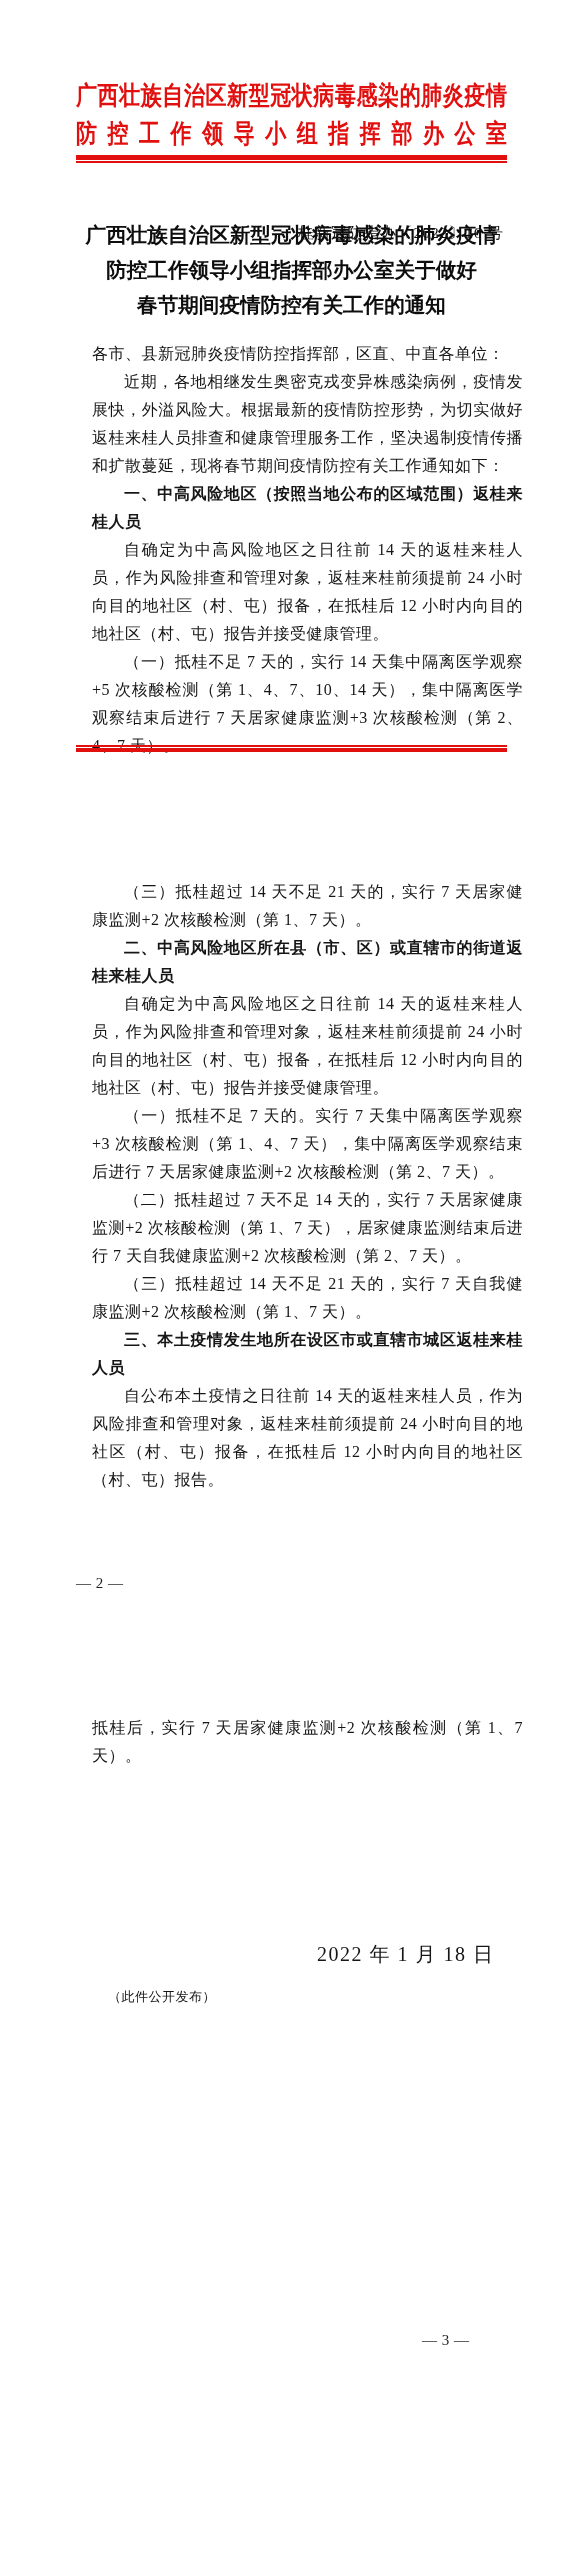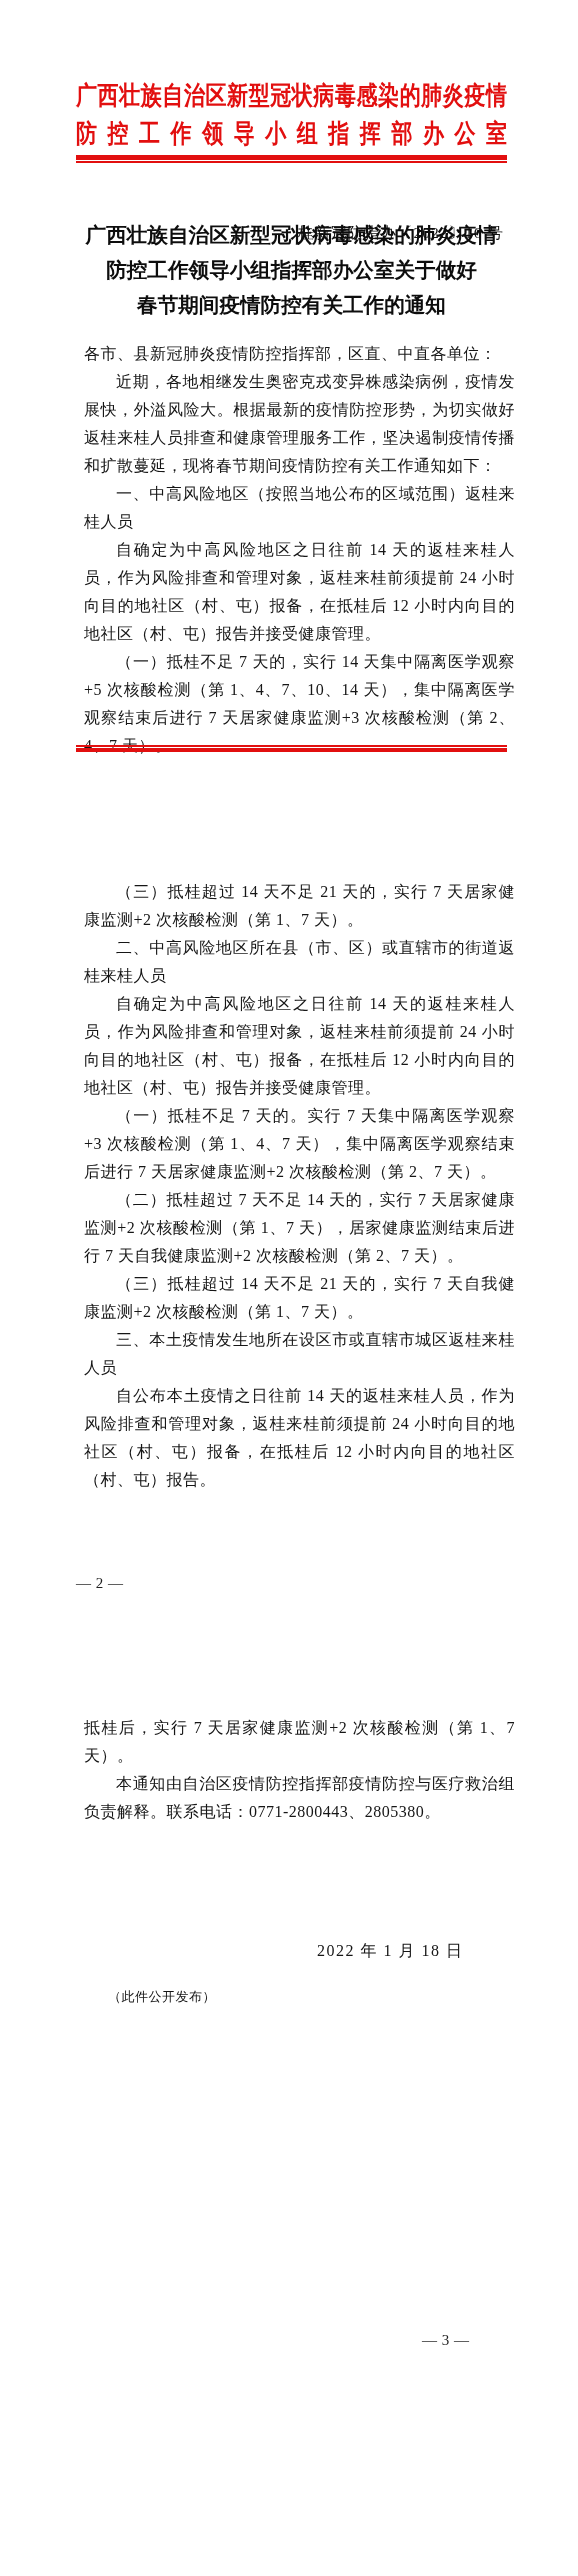--- a/index.html
+++ b/index.html
@@ -34,37 +34,37 @@
     text-align:right;padding-right:3.1px;box-sizing:border-box;color:#111;margin-top:38px;
   }
   
   .title{position:absolute;left:76px;top:218px;width:431px;}
   .title-line{
     line-height:35px;font-size:20.6px;font-weight:700;
     text-align:center;white-space:nowrap;color:#0d0d0d;
   }
   
   .body{
-    position:absolute;left:84px;width:431px;
+    position:absolute;left:92px;width:431px;
     font-size:16px;line-height:28px;letter-spacing:0.5px;
     text-align:justify;color:var(--ink);
   }
   .body p{margin:0;text-indent:32px;}
   .body p.flush{text-indent:0;}
-  .body p.bold{font-weight:400;}
+  .body p.bold{font-weight:700;}
   .p1{top:340px;}
   .p2{top:878px;}
   .p3{top:1714px;}
   .rule-bottom{position:absolute;left:76px;top:745px;width:431px;}
   .rule-bottom .thin{height:1.5px;background:var(--red);margin-bottom:1px;}
   .rule-bottom .thick{height:4.6px;background:var(--red);}
   
   .date3{
     position:absolute;left:317px;top:1941px;
-    font-size:16px;letter-spacing:1.5px;color:var(--ink);white-space:nowrap;
+    font-size:20px;letter-spacing:1.5px;color:var(--ink);white-space:nowrap;
   }
   .note3{
     position:absolute;left:76px;top:1988px;width:431px;
     font-size:13px;letter-spacing:0.5px;text-indent:32px;color:var(--ink);
   }
   
   .pn{position:absolute;font-size:15px;letter-spacing:0.5px;color:#1f1f1f;white-space:nowrap;}
   .pn2{left:76px;top:1575px;}
   .pn3{left:422px;top:2332px;}
 </style>
@@ -110,21 +110,20 @@
     <p>（二）抵桂超过 7 天不足 14 天的，实行 7 天居家健康监测+2 次核酸检测（第 1、7 天），居家健康监测结束后进行 7 天自我健康监测+2 次核酸检测（第 2、7 天）。</p>
     <p>（三）抵桂超过 14 天不足 21 天的，实行 7 天自我健康监测+2 次核酸检测（第 1、7 天）。</p>
     <p class="bold">三、本土疫情发生地所在设区市或直辖市城区返桂来桂人员</p>
     <p>自公布本土疫情之日往前 14 天的返桂来桂人员，作为风险排查和管理对象，返桂来桂前须提前 24 小时向目的地社区（村、屯）报备，在抵桂后 12 小时内向目的地社区（村、屯）报告。</p>
   </section>
 
   <div class="pn pn2">— 2 —</div>
 
   <section class="body p3">
     <p class="flush">抵桂后，实行 7 天居家健康监测+2 次核酸检测（第 1、7 天）。</p>
-    <p>本通知由自治区疫情防控指挥部疫情防控与医疗救治组负责解释。联系电话：0771-2800443、2805380。</p>
   </section>
 
   <div class="date3">2022 年 1 月 18 日</div>
   <div class="note3">（此件公开发布）</div>
   <div class="pn pn3">— 3 —</div>
 
 </div>
 
 
 </body></html>

